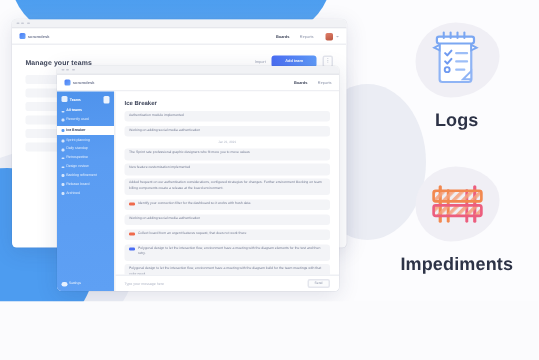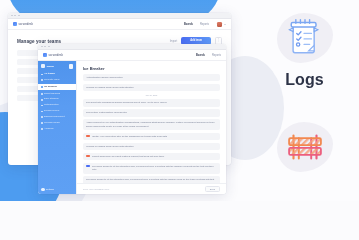--- a/index.html
+++ b/index.html
@@ -231,21 +231,21 @@
     width: 56px; height: 50px;
     display: flex; align-items: center; justify-content: center;
   }
   .feat-blob {
     position: absolute; inset: 0;
     background: #f0eff5;
     border-radius: 48% 52% 58% 42% / 52% 44% 56% 48%;
   }
   .feat-label {
     margin-top: 8px;
-    font-size: 16px; font-weight: 700; color: #2d3347;
+    font-size: 12px; font-weight: 700; color: #2d3347;
     letter-spacing: .1px;
   }
   svg { position: relative; display: block; }
 </style>
 </head>
 <body>
 
 <div id="stage">
 
   <div class="bg-wave"></div>
@@ -470,15 +470,16 @@
         <line x1="13" y1="11" x2="13" y2="37" stroke="#f2884f" stroke-width="2.4" stroke-linecap="round"></line>
         <line x1="39" y1="11" x2="39" y2="37" stroke="#ec5e7e" stroke-width="2.4" stroke-linecap="round"></line>
         <line x1="19" y1="14" x2="19" y2="37" stroke="#f2884f" stroke-width="2.2" stroke-linecap="round"></line>
         <line x1="33" y1="14" x2="33" y2="37" stroke="#ec5e7e" stroke-width="2.2" stroke-linecap="round"></line>
 
         <rect x="8" y="14" width="36" height="8" rx="1.6" fill="url(#stripes)" stroke="#f2884f" stroke-width="2"></rect>
 
         <rect x="8" y="25" width="36" height="8" rx="1.6" fill="url(#stripes)" stroke="#ec5e7e" stroke-width="2"></rect>
       </svg>
     </div>
+    <div class="feat-label">Impediments</div>
   </div>
 
 </div>
 
 </body></html>

